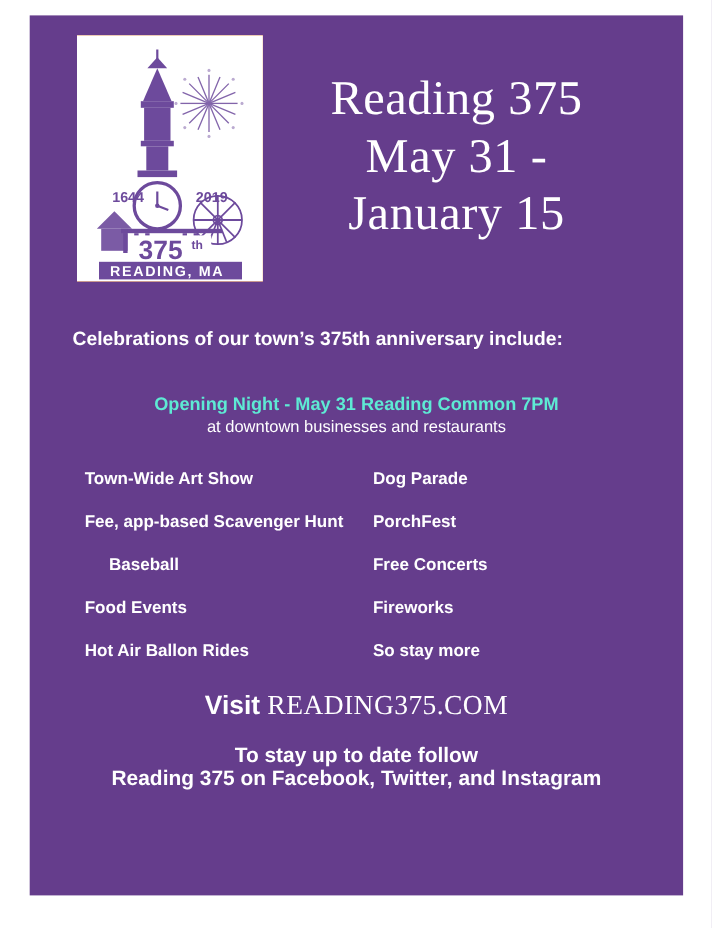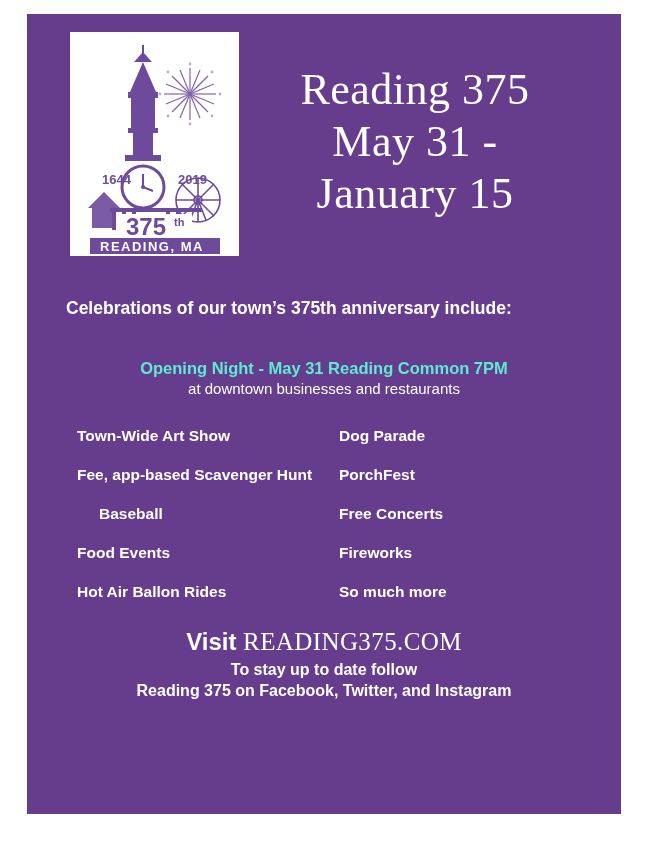--- a/index.html
+++ b/index.html
@@ -110,23 +110,24 @@
     font-weight: bold;
   }
   .details-visit .url {
     font-family: "Liberation Serif", serif;
     font-weight: 400;
     font-size: 25px;
     letter-spacing: 0.4px;
   }
   .follow {
     text-align: center;
-    color: #ffffff;
-    font-weight: bold;
-    font-size: 16px;
+    margin-top: 18px;
+    color: #ffffff;
+    font-weight: bold;
+    font-size: 19px;
     line-height: 21px;
   }
 </style>
 </head>
 <body>
 
 <div class="poster">
 
   <div class="header">
 
@@ -250,21 +251,21 @@
     <div class="event-row">
       <div class="event-col right">Baseball</div>
       <div class="event-col left">Free Concerts</div>
     </div>
     <div class="event-row">
       <div class="event-col left">Food Events</div>
       <div class="event-col right">Fireworks</div>
     </div>
     <div class="event-row">
       <div class="event-col left">Hot Air Ballon Rides</div>
-      <div class="event-col right">So much more</div>
+      <div class="event-col right">So stay more</div>
     </div>
   </div>
 
   <div class="details">
     <div class="details-visit">
       <span>Visit</span>
       <span class="url">READING375.COM</span>
     </div>
   </div>
 

